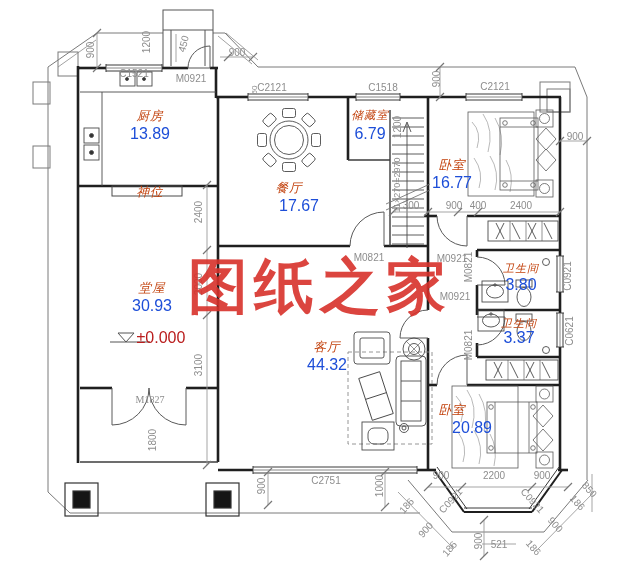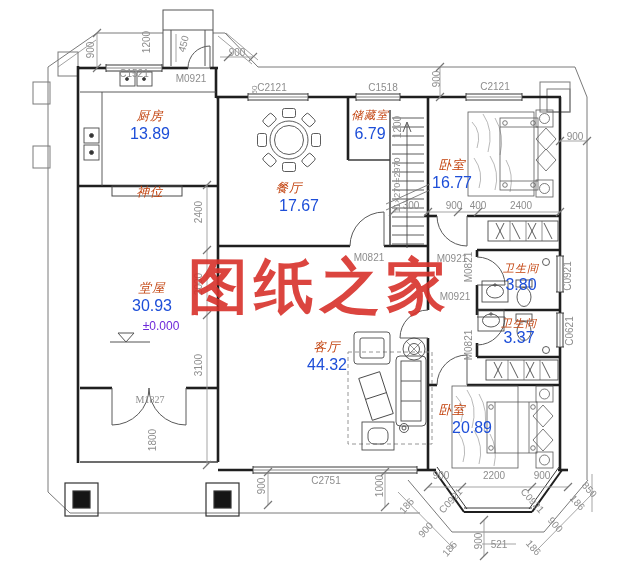--- a/index.html
+++ b/index.html
@@ -346,18 +346,18 @@
       <span class="ann" style="left: 532px; top: 501px; transform: translate(-50%, -50%) rotate(48deg);">C0921</span>
       <span class="ann" style="left: 407px; top: 506px; transform: translate(-50%, -50%) rotate(-48deg);">186</span>
       <span class="ann" style="left: 426px; top: 530px; transform: translate(-50%, -50%) rotate(-48deg);">900</span>
       <span class="ann" style="left: 450px; top: 549px; transform: translate(-50%, -50%) rotate(-48deg);">186</span>
       <span class="ann" style="left: 533px; top: 548px; transform: translate(-50%, -50%) rotate(48deg);">186</span>
       <span class="ann" style="left: 555px; top: 525px; transform: translate(-50%, -50%) rotate(48deg);">900</span>
       <span class="ann" style="left: 577px; top: 503px; transform: translate(-50%, -50%) rotate(48deg);">186</span>
       <span class="ann" style="left: 589px; top: 490px; transform: translate(-50%, -50%) rotate(48deg);">850</span>
       <span class="ann" style="left: 479px; top: 541px; transform: translate(-50%, -50%) rotate(-90deg);">900</span>
       <span class="ann" style="left: 499px; top: 537px; transform: translate(-50%, -50%); margin-top: 8px;">521</span>
-      <span class="ann" style="left: 161px; top: 326px; transform: translate(-50%, -50%); font-size: 12px; color: #6d28d9;">±0.000</span>
+      <span class="ann" style="left: 161px; top: 338px; transform: translate(-50%, -50%); font-size: 16px; color: #b91c1c;">±0.000</span>
     </div>
 
 <div class="watermark" style="color: rgb(216, 49, 43);">图纸之家</div>
 
 </div>
 
 </body></html>

